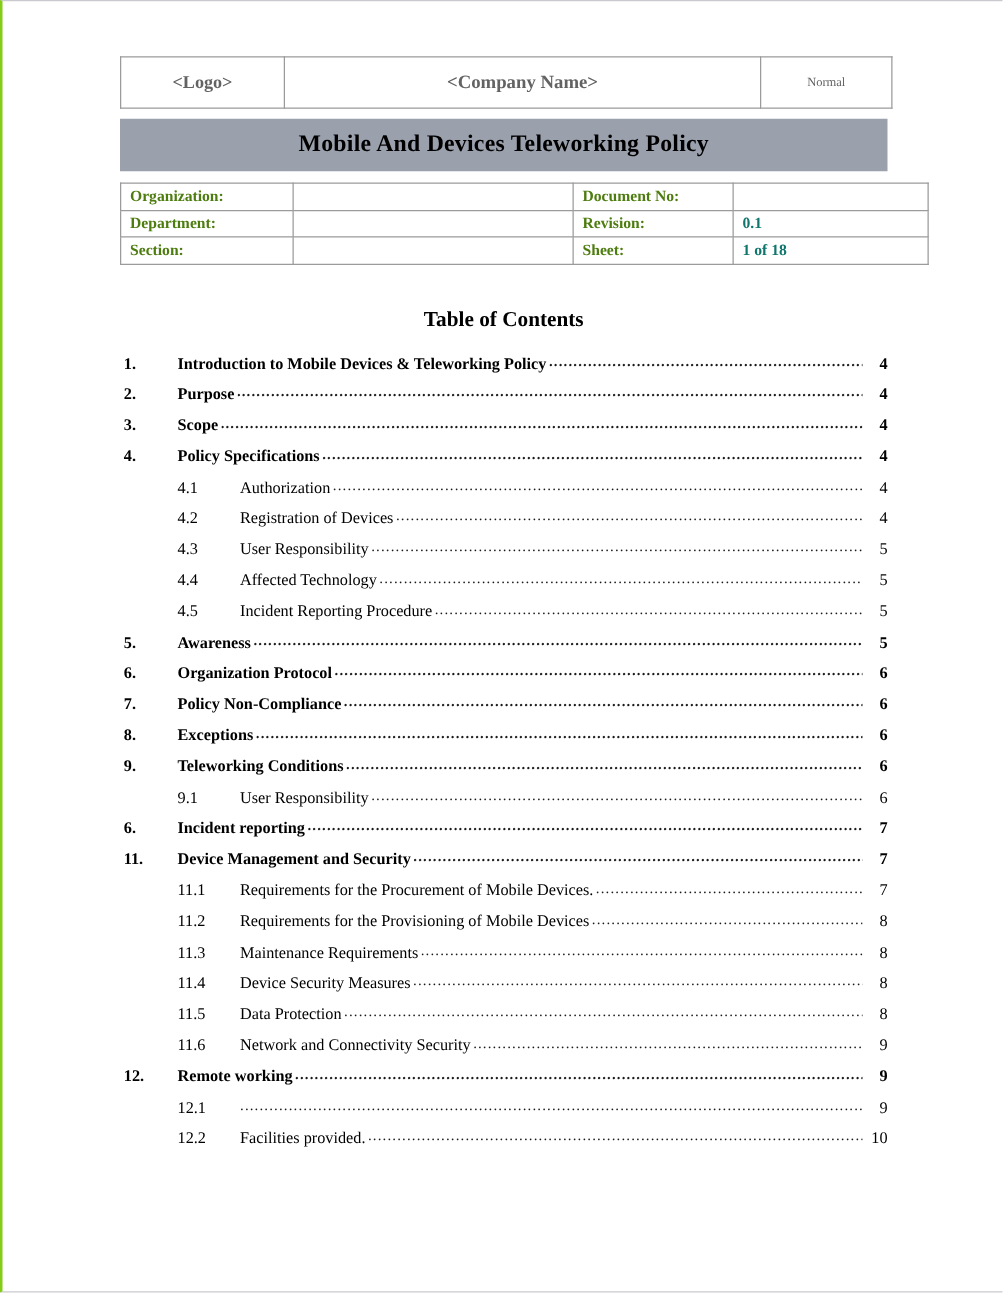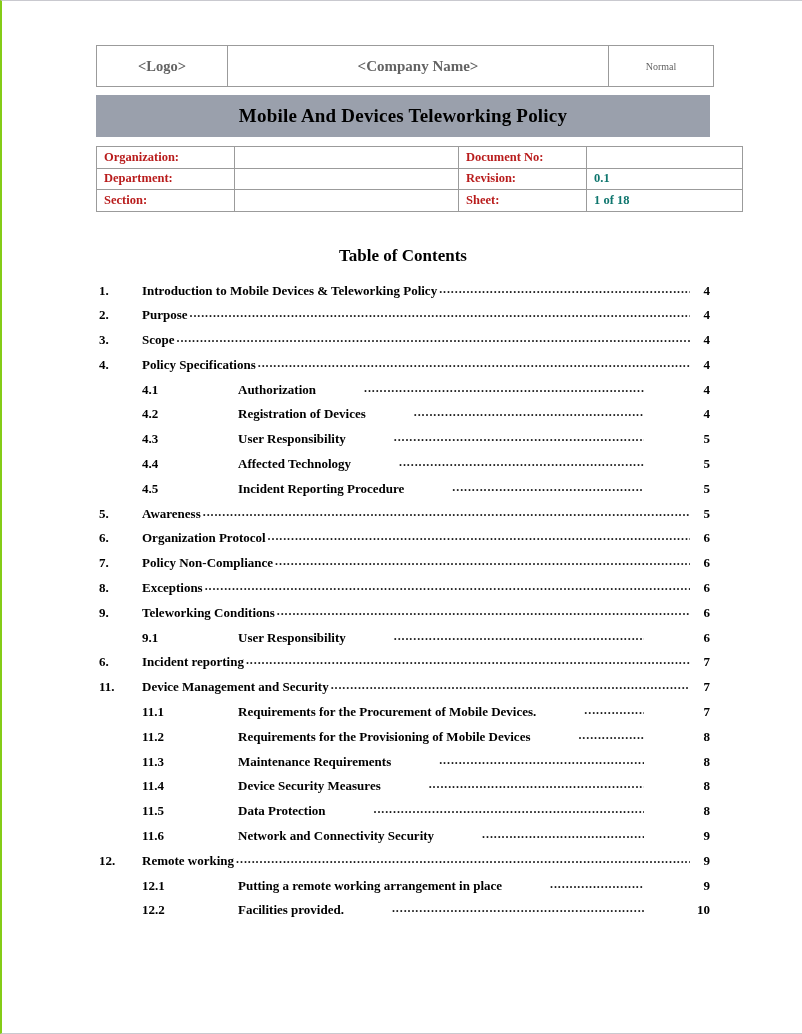--- a/index.html
+++ b/index.html
@@ -74,21 +74,21 @@
     font-family: Liberation Serif, serif;
   }
 
   
   .info-table {
     margin-top: 9px;
   }
   .info-table td { height: 20.5px; }
   .info-label {
     font-weight: bold;
-    color: #b91c1c;
+    color: #4d7c0f;
     font-size: 12.5px;
     padding-left: 7px !important;
   }
   .info-value {
     font-weight: bold;
     color: #0f766e;
     font-size: 12.5px;
     padding-left: 7px !important;
   }
   .col-a { width: 130px; }
@@ -109,21 +109,21 @@
   }
   .toc-row {
     display: flex;
     align-items: baseline;
     height: 24.8px;
     font-size: 13px;
     color: #000000;
     white-space: nowrap;
   }
   .toc-row.level1 { font-weight: bold; }
-  .toc-row.level2 { font-weight: bold; gap: 46px; }
+  .toc-row.level2 { font-weight: normal; }
 
   .toc-num {
     flex: 0 0 auto;
     text-align: left;
   }
   .level1 .toc-num { width: 46px; padding-left: 3px; box-sizing: border-box; }
   .level2 .toc-num { width: 50px; margin-left: 46px; padding-left: 0; box-sizing: border-box; }
 
   .toc-title {
     flex: 0 0 auto;
@@ -336,21 +336,20 @@
           <span class="toc-page">9</span>
         </div>
         <div class="toc-row level1">
           <span class="toc-num">12.</span>
           <span class="toc-title">Remote working</span>
           <span class="toc-dots"></span>
           <span class="toc-page">9</span>
         </div>
         <div class="toc-row level2">
           <span class="toc-num">12.1</span>
-          <span class="toc-title">Putting a remote working arrangement in place</span>
           <span class="toc-dots"></span>
           <span class="toc-page">9</span>
         </div>
         <div class="toc-row level2">
           <span class="toc-num">12.2</span>
           <span class="toc-title">Facilities provided.</span>
           <span class="toc-dots"></span>
           <span class="toc-page">10</span>
         </div>
       </div>

